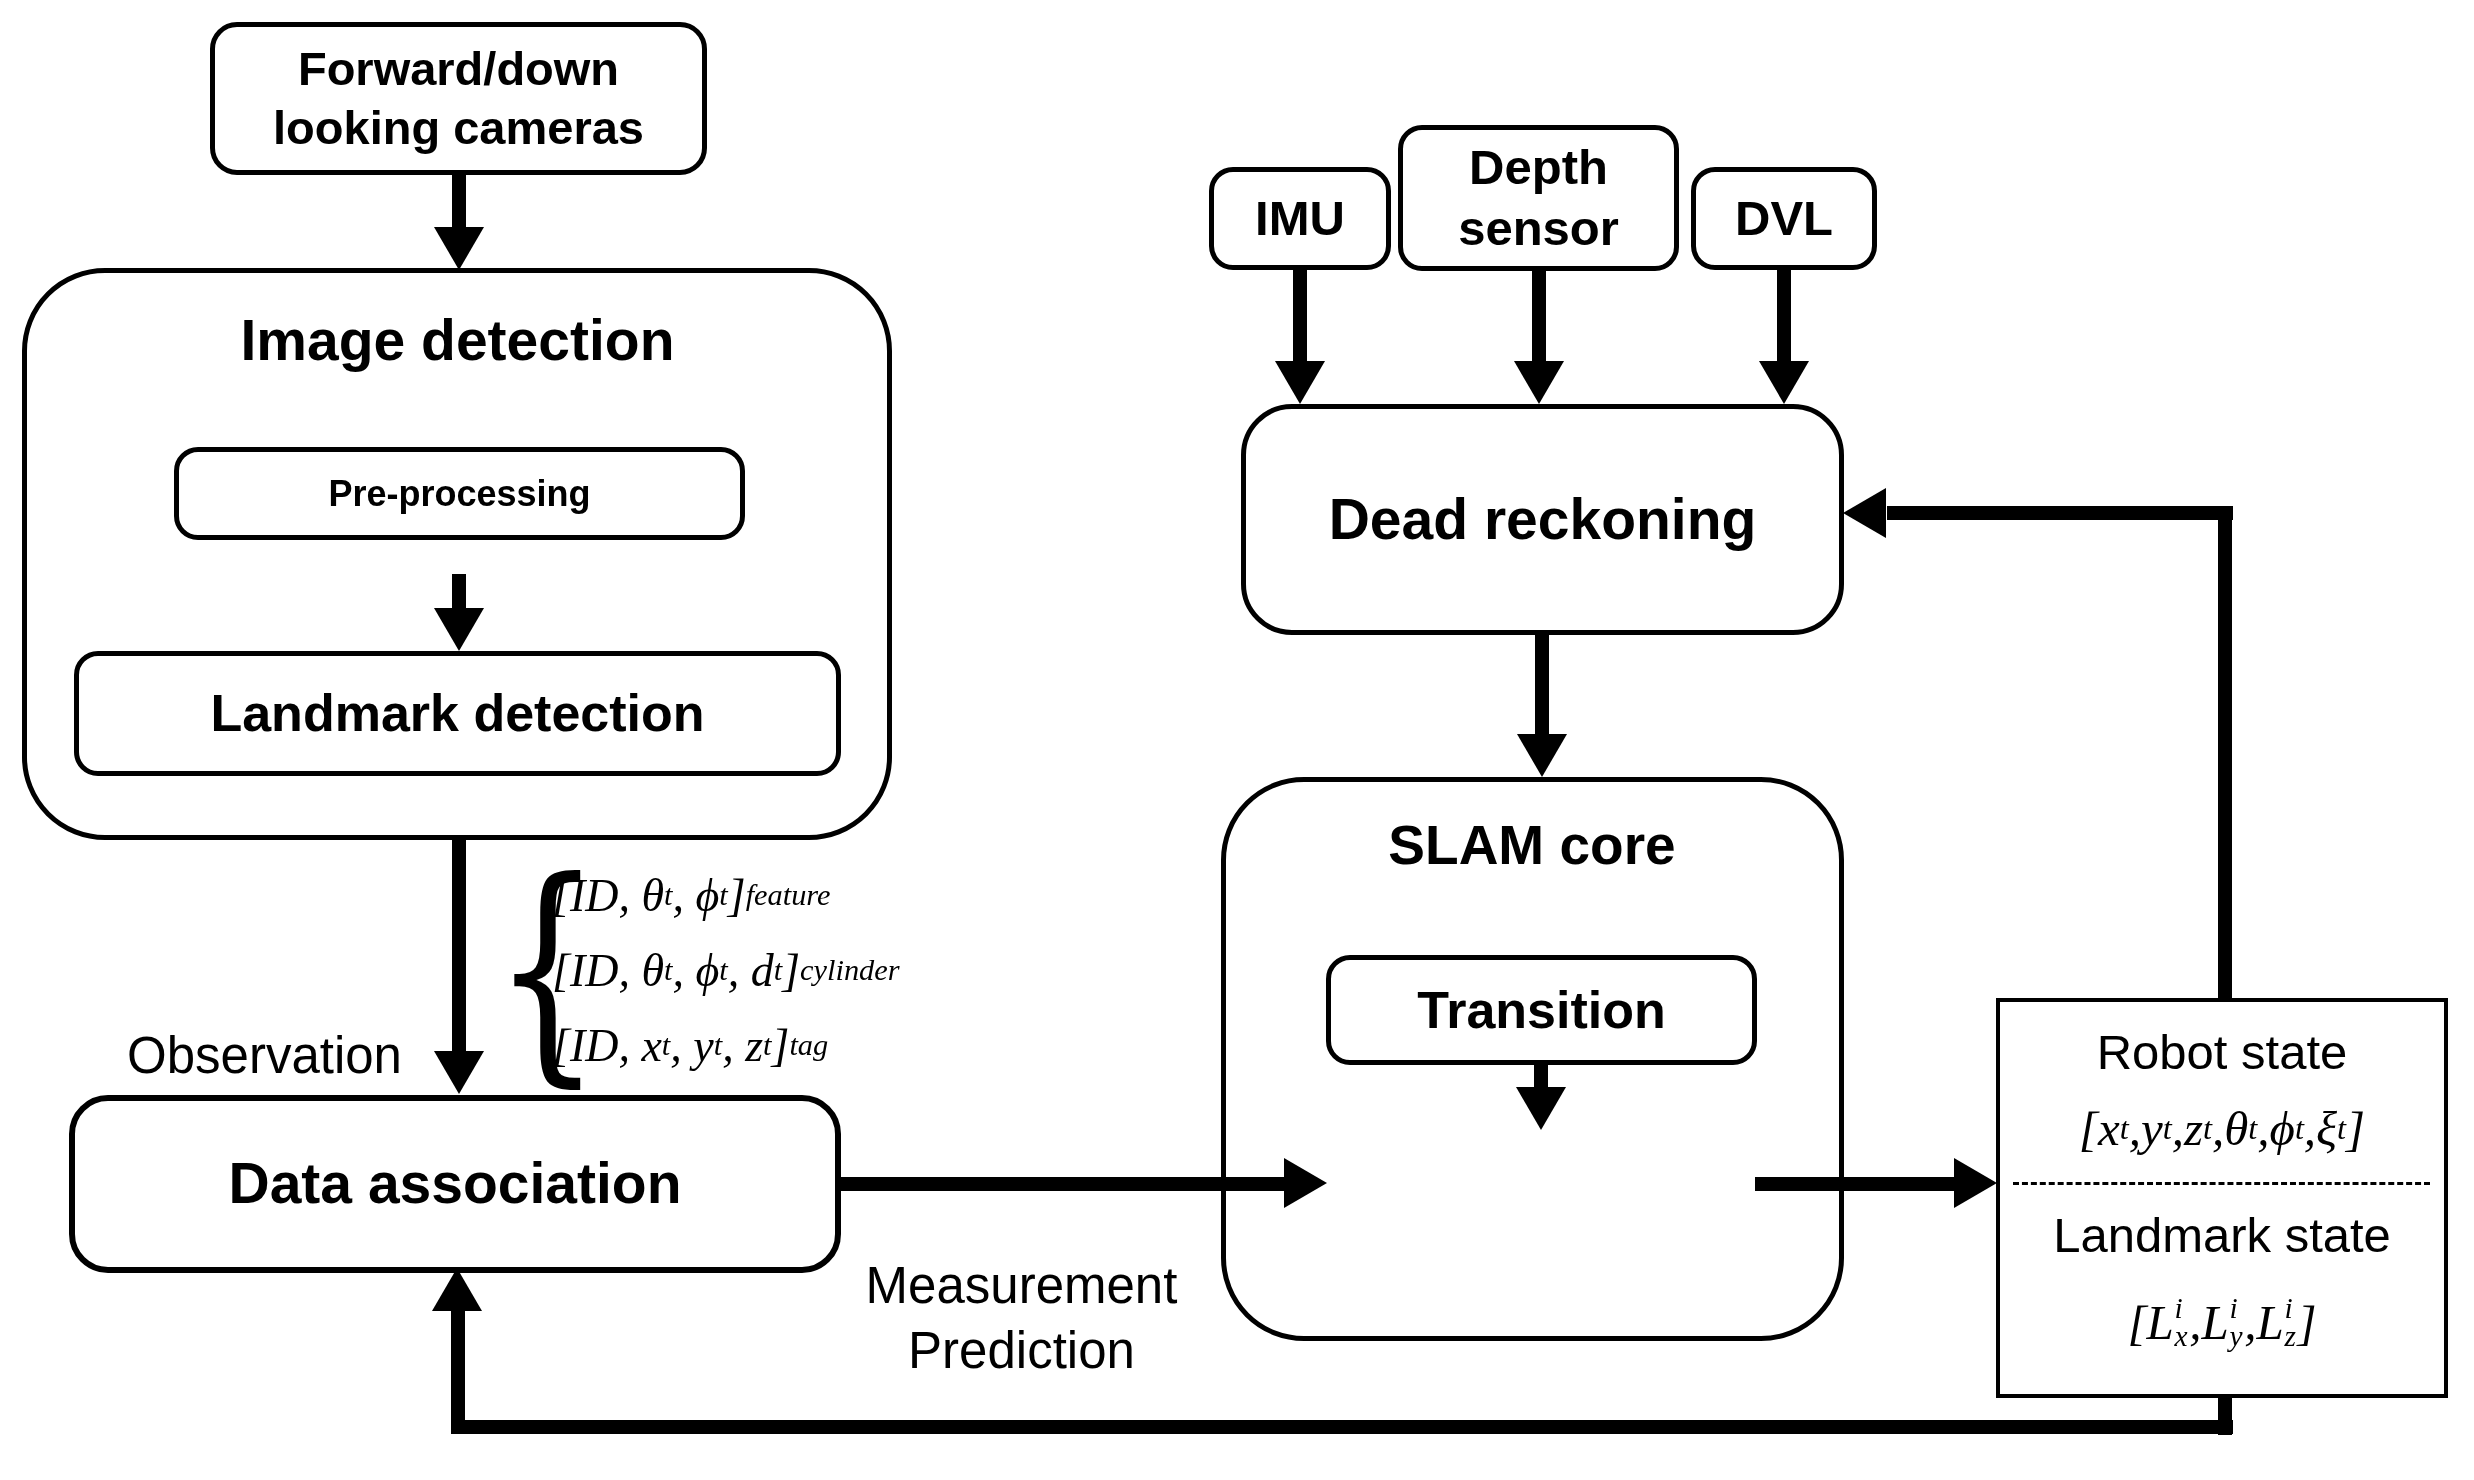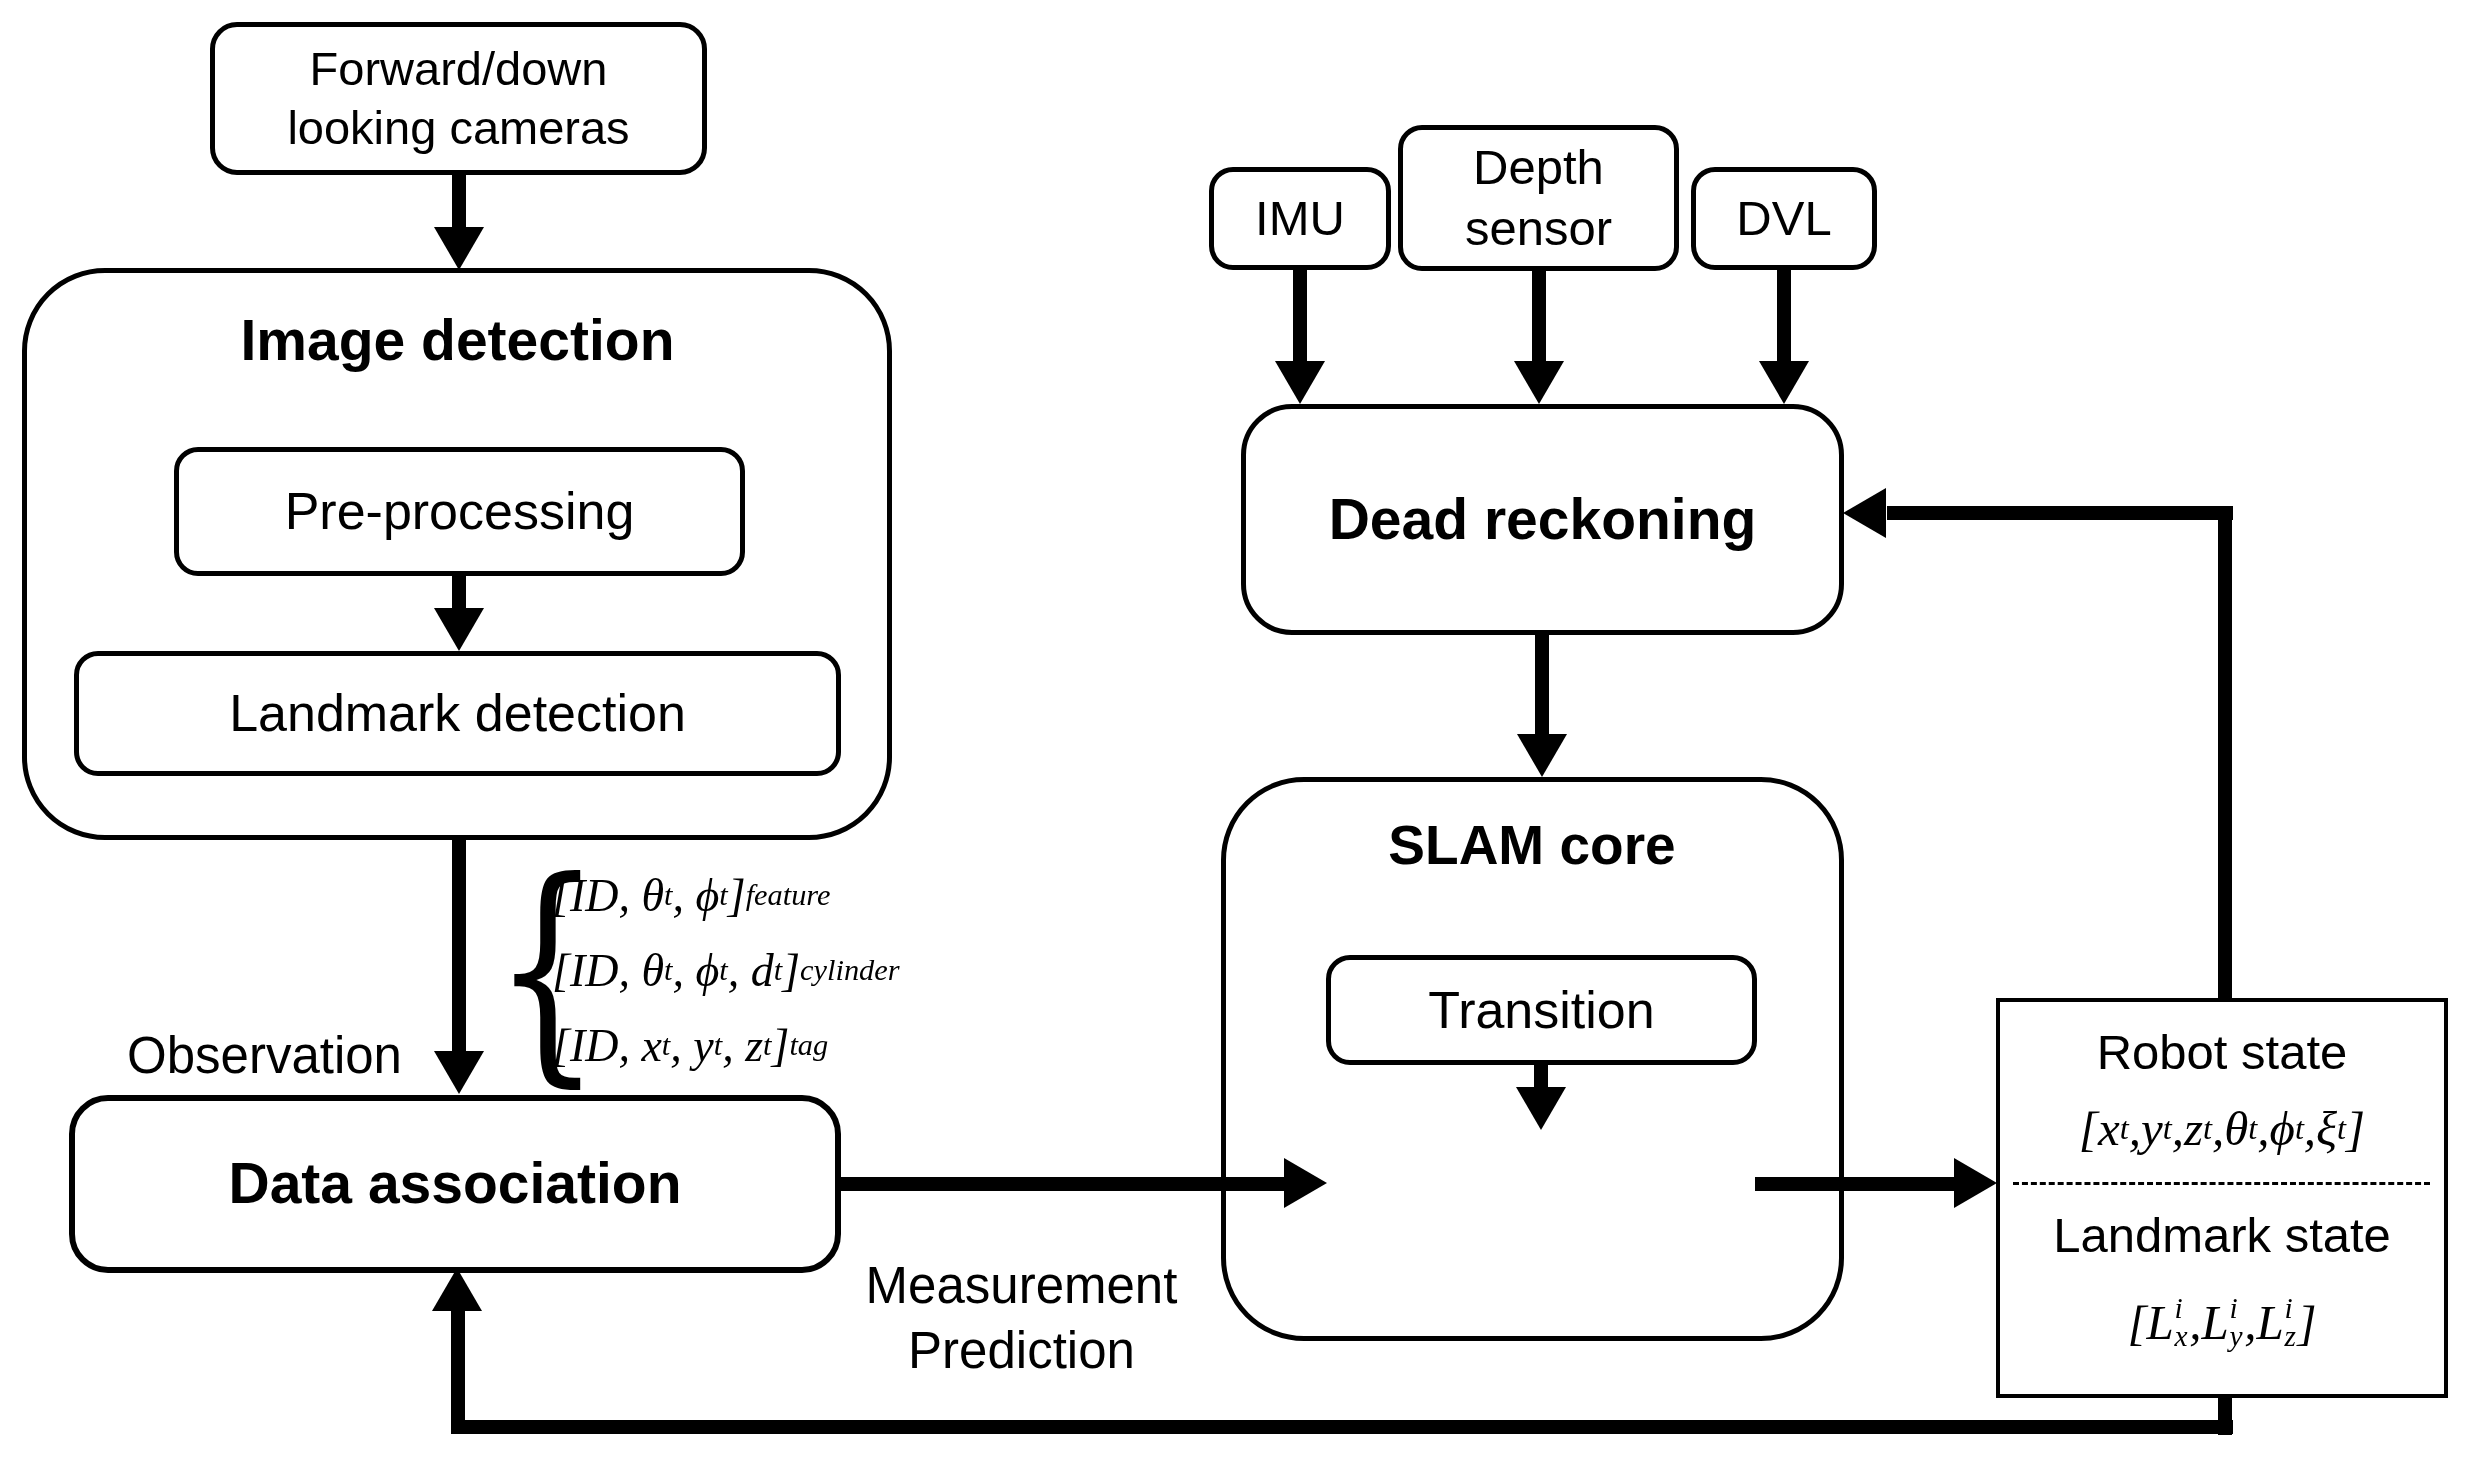--- a/index.html
+++ b/index.html
@@ -3,21 +3,21 @@
 <meta charset="utf-8">
 <style>
   html,body{margin:0;padding:0;background:#fff;}
   #canvas{
     position:relative;width:2475px;height:1480px;background:#ffffff;
     font-family:"Liberation Sans", sans-serif;color:#000;overflow:hidden;
   }
   .box{
     position:absolute;box-sizing:border-box;background:#fff;border:5.5px solid #000;
     display:flex;align-items:center;justify-content:center;text-align:center;
-    white-space:pre-line;line-height:1.25;
+    white-space:pre-line;line-height:1.25;font-weight:bold;
   }
   .bold{font-weight:bold;}
   .titlelabel{
     position:absolute;display:flex;align-items:center;justify-content:center;
     text-align:center;font-weight:bold;
   }
   .plain{
     position:absolute;display:flex;align-items:center;justify-content:center;
     text-align:center;white-space:pre-line;line-height:1.28;margin-top:32px;
   }
@@ -54,21 +54,21 @@
   </div>
 
   <div class="shaft" style="left:452px;top:172px;width:14px;height:57px;"></div>
   <div class="head down" style="left:434px;top:227px;"></div>
 
   <div class="box" style="left:22px;top:268px;width:870px;height:572px;border-radius:83px;align-items:flex-start;"></div>
   <div class="titlelabel" style="left:62px;top:304px;width:791px;height:71px;font-size:57px;">
     <span>Image detection</span>
   </div>
 
-  <div class="box" style="left:174px;top:447px;width:571px;height:129px;border-radius:24px;font-size:52px;">
+  <div class="box" style="left:174px;top:447px;width:571px;height:93px;border-radius:24px;font-size:36px;">
     <span>Pre-processing</span>
   </div>
 
   <div class="shaft" style="left:452px;top:574px;width:14px;height:38px;"></div>
   <div class="head down" style="left:434px;top:608px;"></div>
 
   <div class="box" style="left:74px;top:651px;width:767px;height:125px;border-radius:24px;font-size:52px;">
     <span>Landmark detection</span>
   </div>
 

